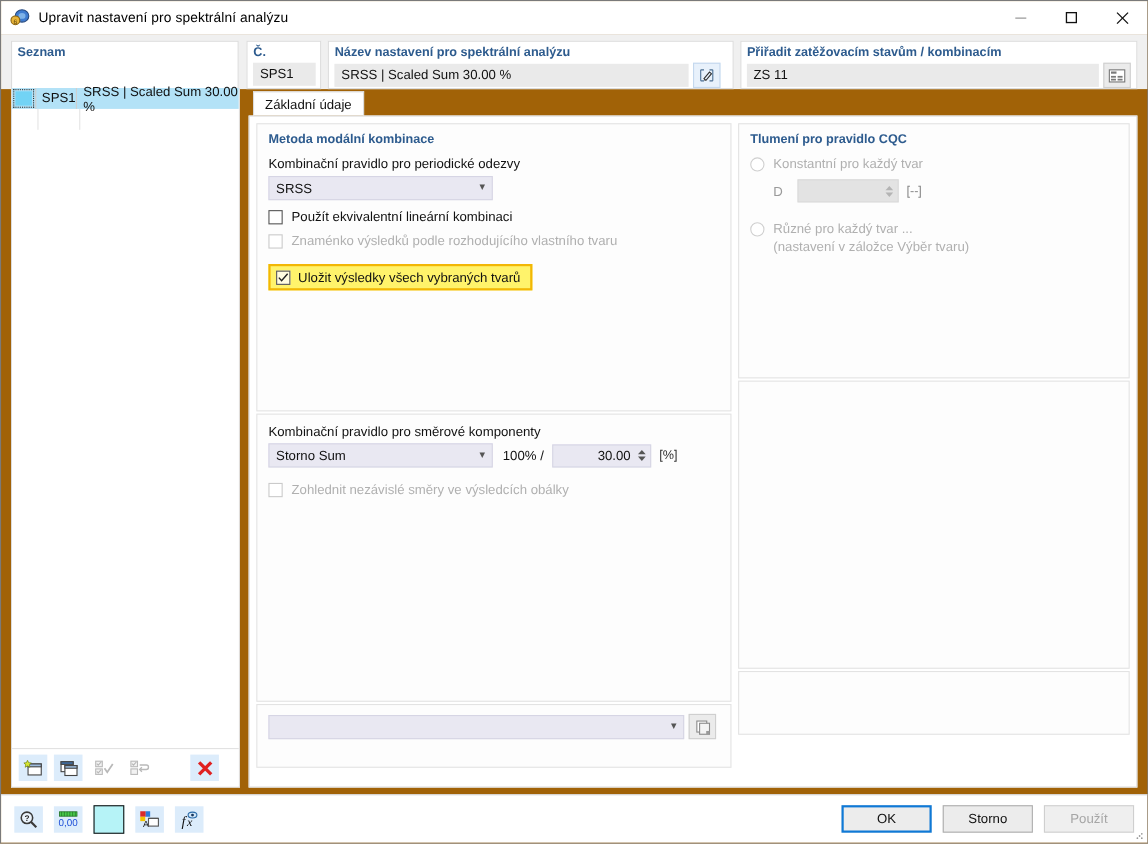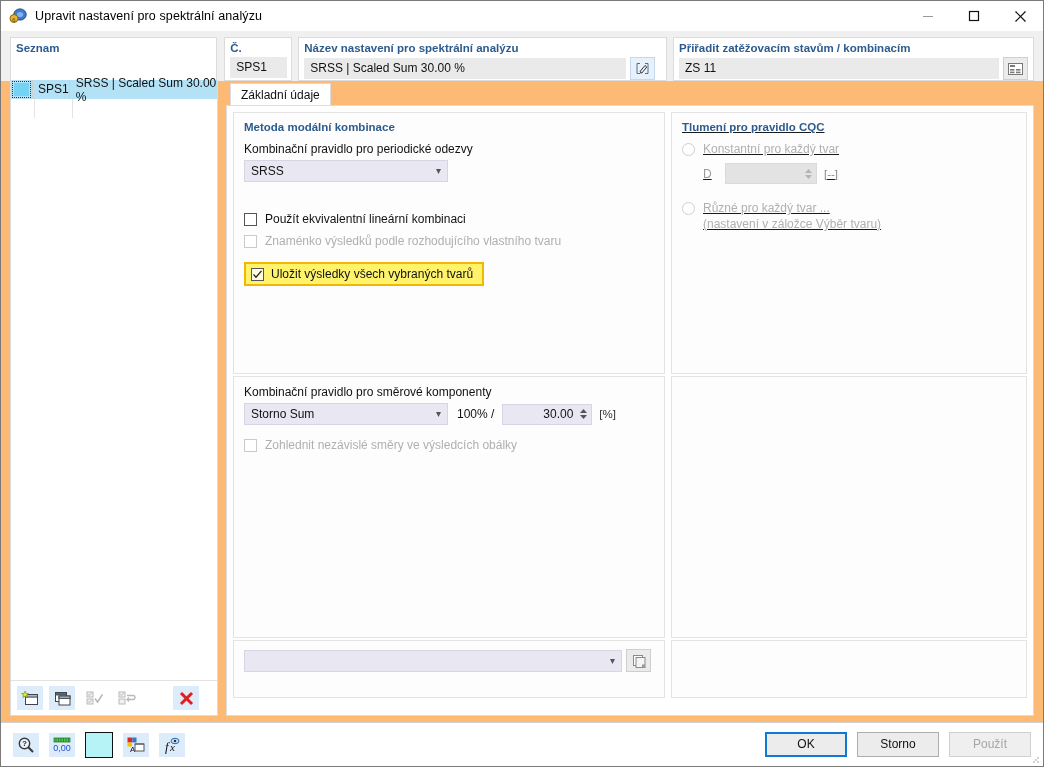--- a/index.html
+++ b/index.html
@@ -12,21 +12,21 @@
     color: #1a1a1a;
     background: #ffffff;
     overflow: hidden;
     -webkit-font-smoothing: antialiased;
   }
   .window {
     position: relative;
     width: 1044px; height: 767px;
     box-sizing: border-box;
     border: 1px solid #7a7a7a;
-    background: #fdba74;
+    background: #a16207;
     display: flex; flex-direction: column;
   }
 
   
   .titlebar {
     height: 30px; min-height: 30px;
     background: #ffffff;
     display: flex; align-items: center;
     position: relative;
   }
@@ -185,21 +185,21 @@
     height: 22px; background: #e9e8f2;
     display: flex; align-items: center;
     padding: 0 6px; box-sizing: border-box;
     font-size: 12px; color: #111;
     border: 1px solid #d6d5e4;
   }
   .combo .cval { flex: 1; }
   .chev { color: #555; font-size: 10px; line-height: 1; }
   .combo-w1 { width: 204px; }
 
-  .cbrow { display: flex; align-items: center; margin-top: 30px; }
+  .cbrow { display: flex; align-items: center; margin-top: 8px; }
   .cbrow.tight { margin-top: 8px; }
   .cbox {
     width: 13px; height: 13px; box-sizing: border-box;
     border: 1px solid #555; background: #fff;
     margin-right: 8px;
     display: flex; align-items: center; justify-content: center;
     flex: none;
   }
   .cbox.dim { border-color: #cacaca; }
   .cbox svg { display:block; }
@@ -484,21 +484,21 @@
                   <rect x="11" y="11.5" width="3" height="3" fill="#9a9a9a"></rect>
                 </svg>
               </div>
             </div>
           </div>
 
         </div>
 
         <div class="col col-right">
 
-          <div class="panel" style="height:262px;text-decoration:underline;">
+          <div class="panel" style="height:232px;">
             <div class="panel-title">Tlumení pro pravidlo CQC</div>
             <div class="radio-row">
               <span class="radio"></span>
               <span class="rtext">Konstantní pro každý tvar</span>
             </div>
             <div class="d-row">
               <span class="d-lbl">D</span>
               <div class="spin" style="width:92px;">
                 <span></span>
                 <span class="spin-arrows">

